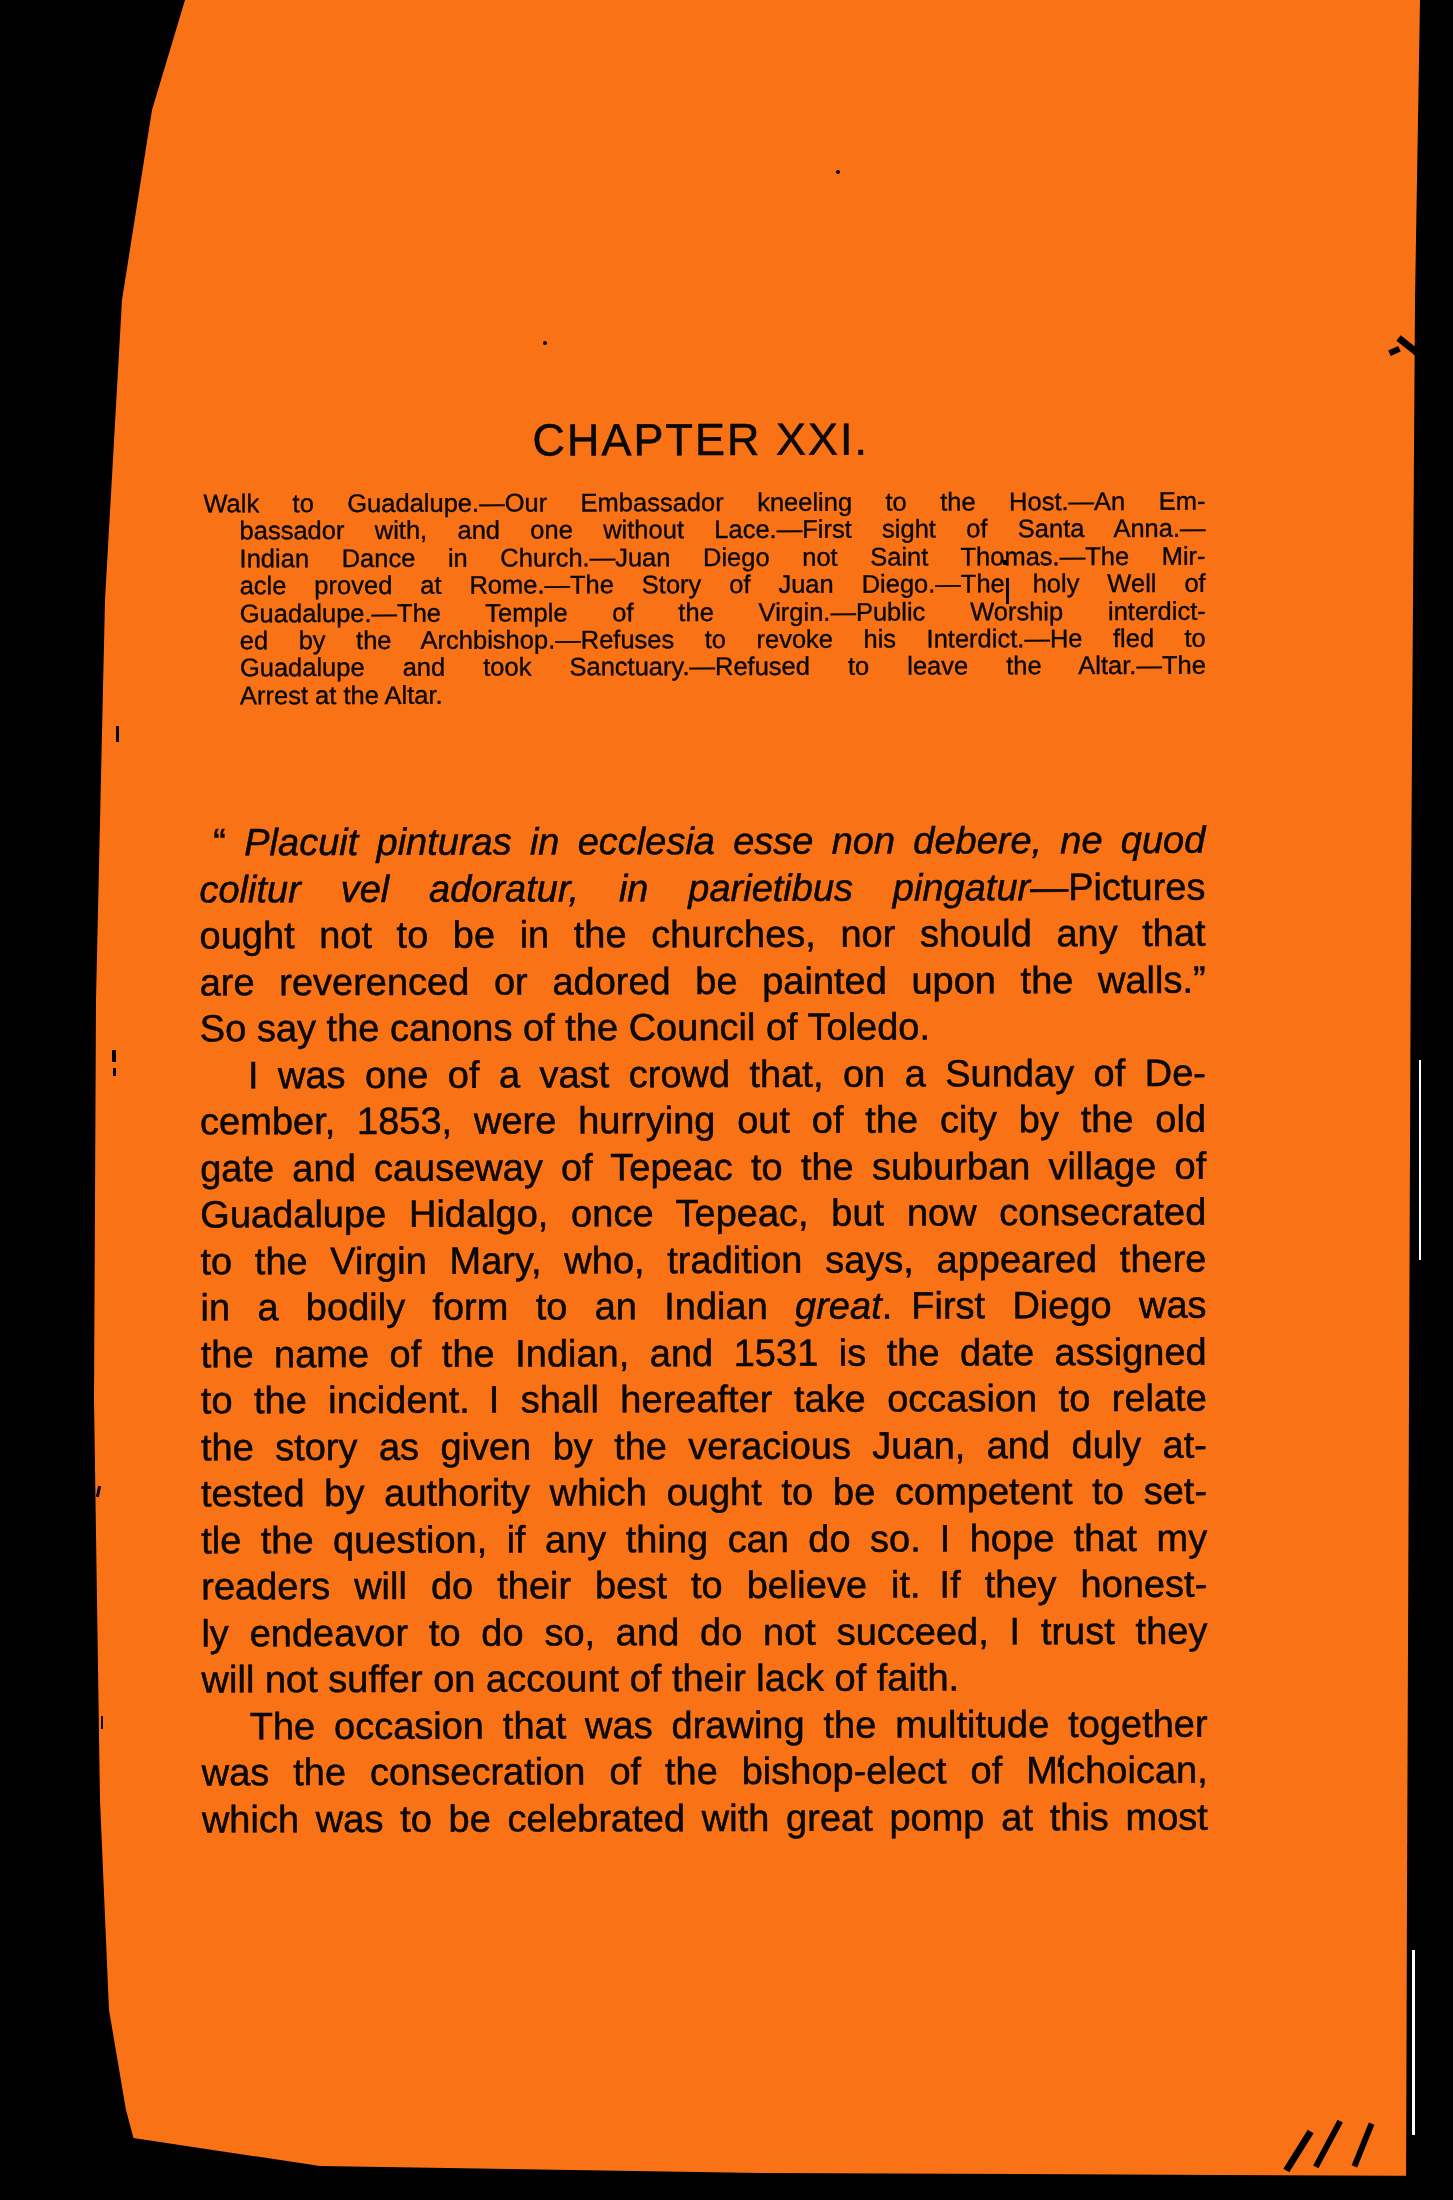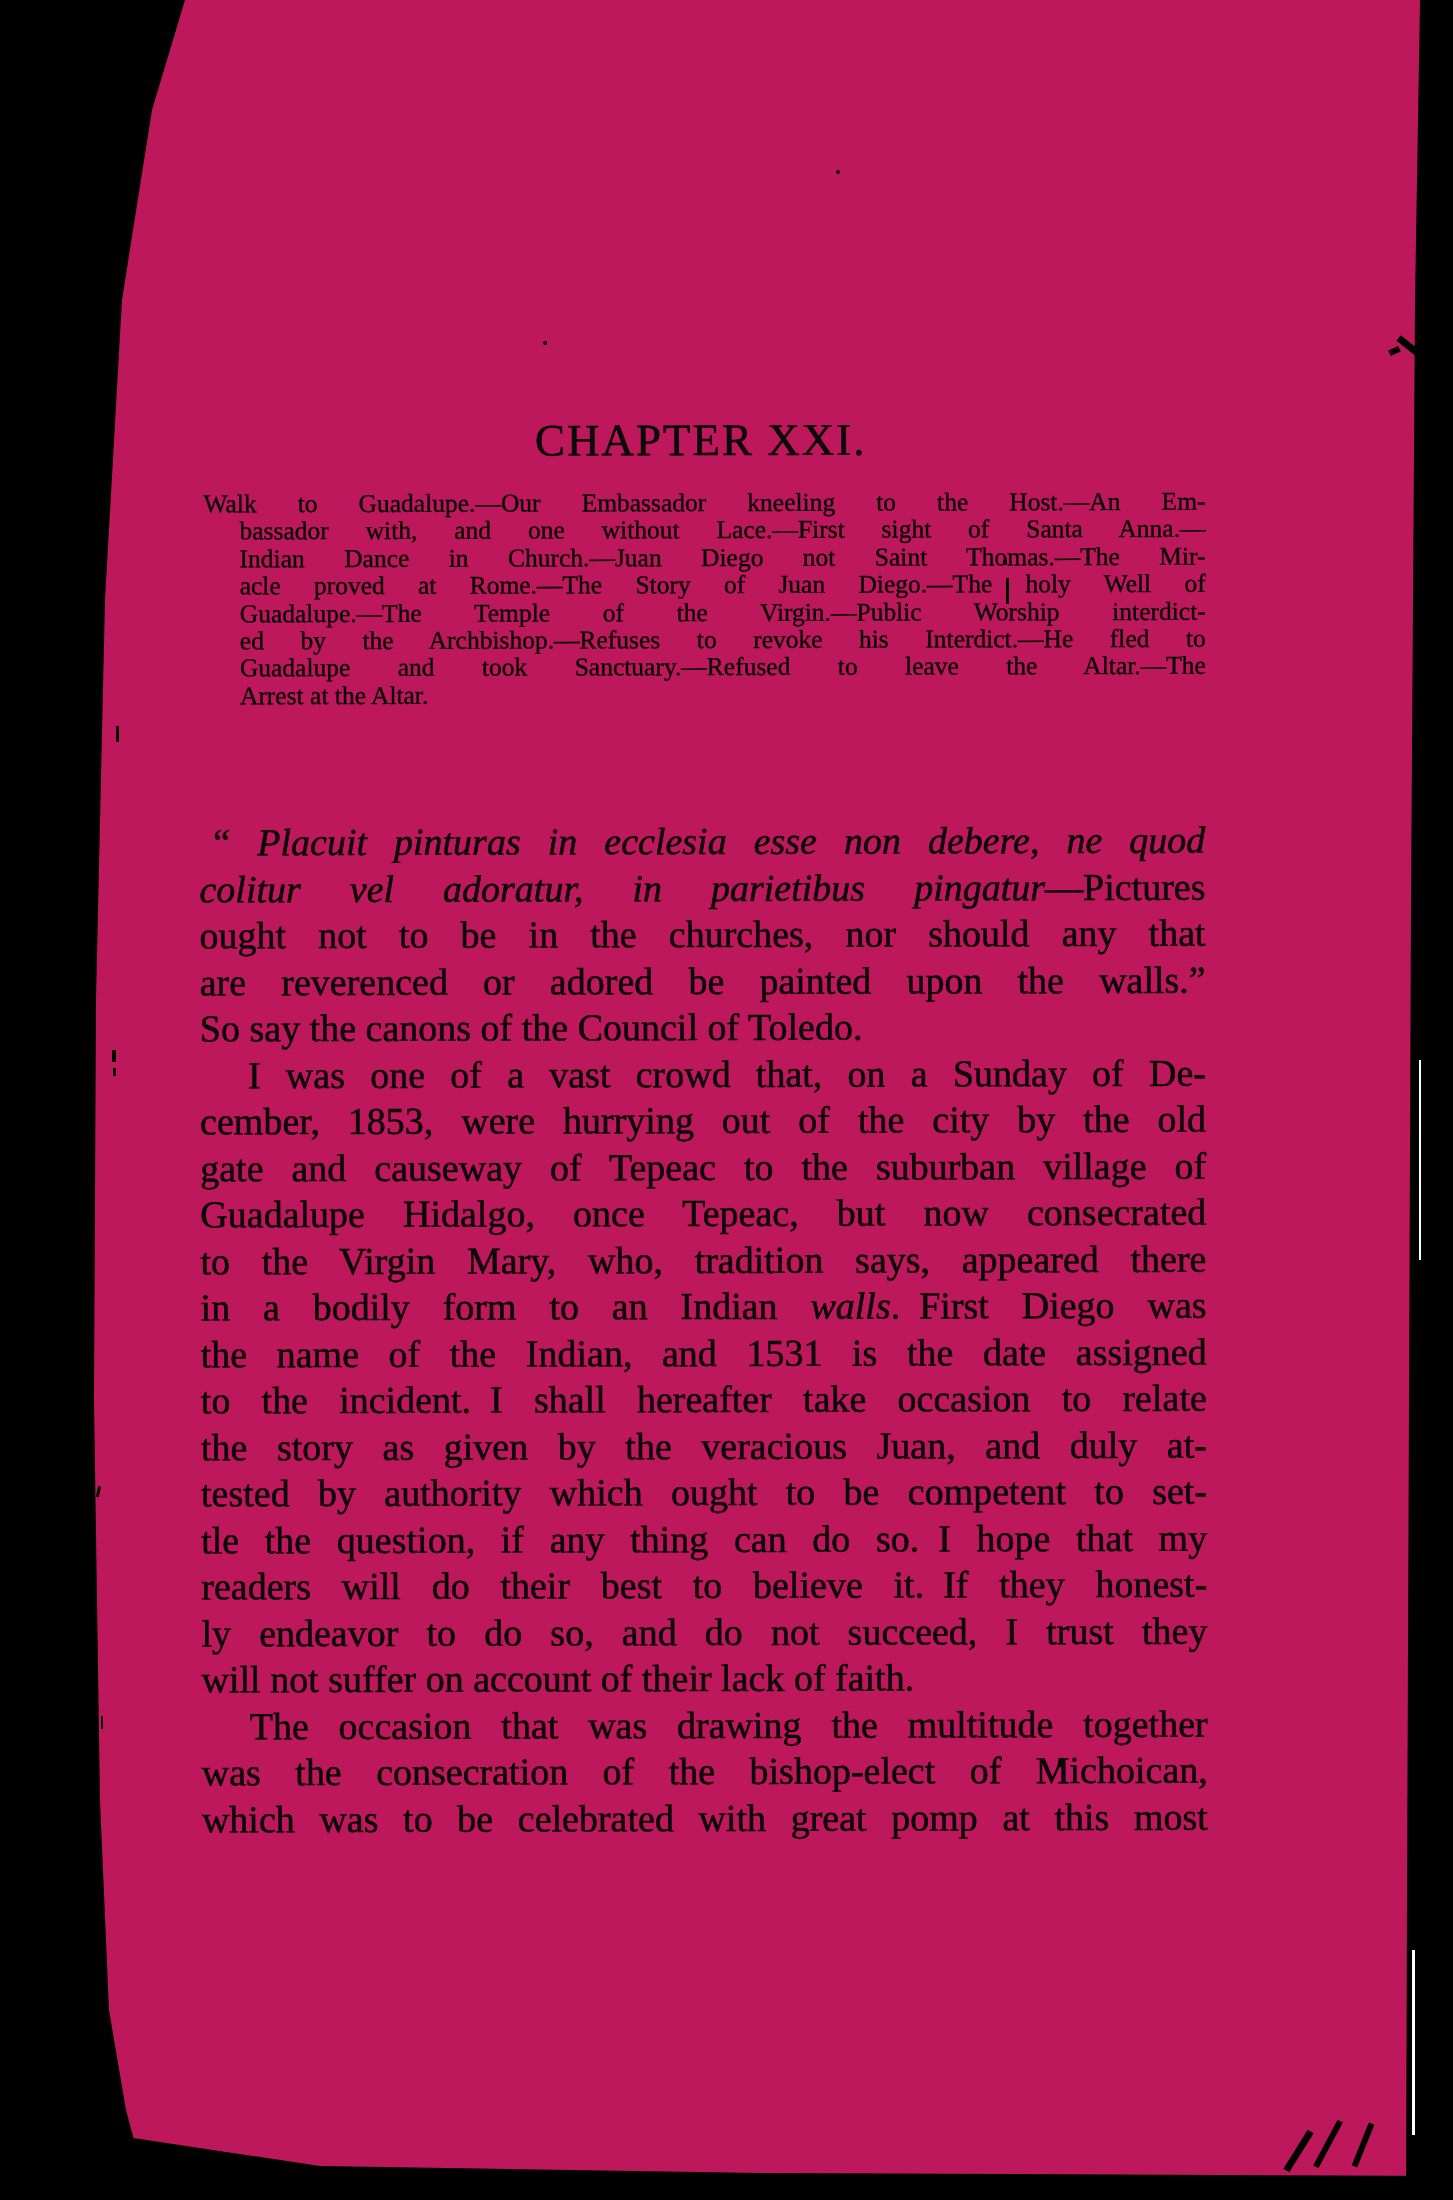--- a/index.html
+++ b/index.html
@@ -1,18 +1,18 @@
 <!DOCTYPE html>
 <html><head>
 <meta charset="utf-8">
 <style>
   html,body{margin:0;padding:0;background:#ffffff;}
   .scan{
-    position:relative;width:1453px;height:2200px;background:#be185d;overflow:hidden;
-    font-family:Liberation Serif, serif;color:#0a0a0a;
+    position:relative;width:1453px;height:2200px;background:#f97316;overflow:hidden;
+    font-family:Liberation Sans, sans-serif;color:#0a0a0a;
   }
   .content{position:absolute;left:0;top:0;width:100%;height:100%;transform:rotate(-0.15deg);}
   .heading{
     position:absolute;left:200px;top:414px;width:1005px;text-align:center;
     font-size:45px;letter-spacing:2px;-webkit-text-stroke:.5px #000;white-space:nowrap;
   }
   .summary{
     position:absolute;left:205px;top:489px;width:1002px;
     font-size:25.5px;line-height:27.4px;-webkit-text-stroke:.35px #000;
   }
@@ -78,21 +78,21 @@
       <div class="bl ind-sm"><span>“ </span><span class="it">Placuit pinturas in ecclesia esse non debere, ne quod</span></div>
       <div class="bl"><span class="it">colitur vel adoratur, in parietibus pingatur</span><span>—Pictures</span></div>
       <div class="bl">ought not to be in the churches, nor should any that</div>
       <div class="bl">are reverenced or adored be painted upon the walls.”</div>
       <div class="bl end">So say the canons of the Council of Toledo.</div>
       <div class="bl ind">I was one of a vast crowd that, on a Sunday of De-</div>
       <div class="bl">cember, 1853, were hurrying out of the city by the old</div>
       <div class="bl">gate and causeway of Tepeac to the suburban village of</div>
       <div class="bl">Guadalupe Hidalgo, once Tepeac, but now consecrated</div>
       <div class="bl">to the Virgin Mary, who, tradition says, appeared there</div>
-      <div class="bl"><span>in a bodily form to an Indian </span><span class="it">walls</span><span>. First Diego was</span></div>
+      <div class="bl"><span>in a bodily form to an Indian </span><span class="it">great</span><span>. First Diego was</span></div>
       <div class="bl">the name of the Indian, and 1531 is the date assigned</div>
       <div class="bl">to the incident. I shall hereafter take occasion to relate</div>
       <div class="bl">the story as given by the veracious Juan, and duly at-</div>
       <div class="bl">tested by authority which ought to be competent to set-</div>
       <div class="bl">tle the question, if any thing can do so. I hope that my</div>
       <div class="bl">readers will do their best to believe it. If they honest-</div>
       <div class="bl">ly endeavor to do so, and do not succeed, I trust they</div>
       <div class="bl end">will not suffer on account of their lack of faith.</div>
       <div class="bl ind">The occasion that was drawing the multitude together</div>
       <div class="bl">was the consecration of the bishop-elect of Michoican,</div>

